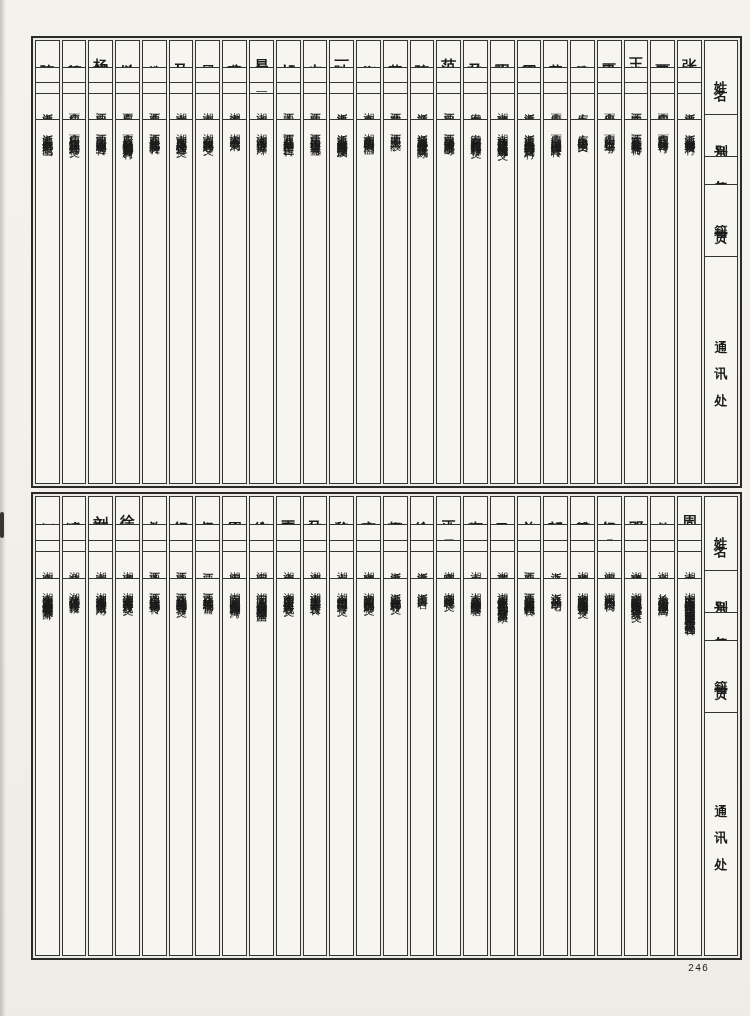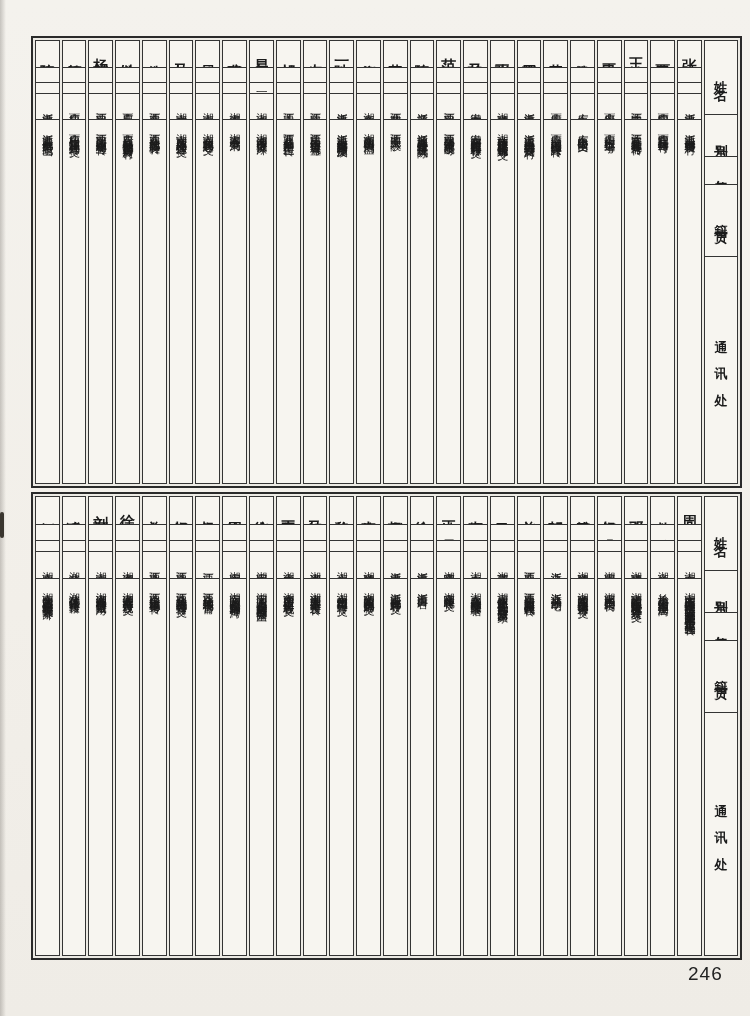--- a/index.html
+++ b/index.html
@@ -30,22 +30,22 @@
   .c-addr span{display:block;height:100%;}
   .c-alias span,.c-native span,.c-addr span{font-size:11px;}
   .c-age span{font-size:11.5px;letter-spacing:2px;}
   .header .cell span{font-size:13.5px;font-weight:700;}
   .header .c-name span{letter-spacing:.6em;}
   .header .c-alias span{letter-spacing:.2em;}
   .header .c-age span{letter-spacing:.1em;}
   .header .c-native span{letter-spacing:.55em;}
   .header .c-addr{align-items:center;padding-top:0;}
   .header .c-addr span{height:auto;letter-spacing:2.1em;font-size:13px;}
-  .page-number{position:absolute;top:963px;left:688px;font-family:Liberation Sans, sans-serif;
-        font-size:19px;color:#222;letter-spacing:1px;}
+  .page-number{position:absolute;top:963px;left:688px;font-family:Liberation Mono, monospace;
+        font-size:10px;color:#222;letter-spacing:1px;}
   .smudge{position:absolute;left:0;top:512px;width:4px;height:26px;background:#3a362f;border-radius:2px;}
 </style>
 </head>
 <body>
 
 <div class="page">
   <div class="roster" id="table-top">
       <div class="col header">
         <div class="cell c-name">
           <span>姓名</span>

